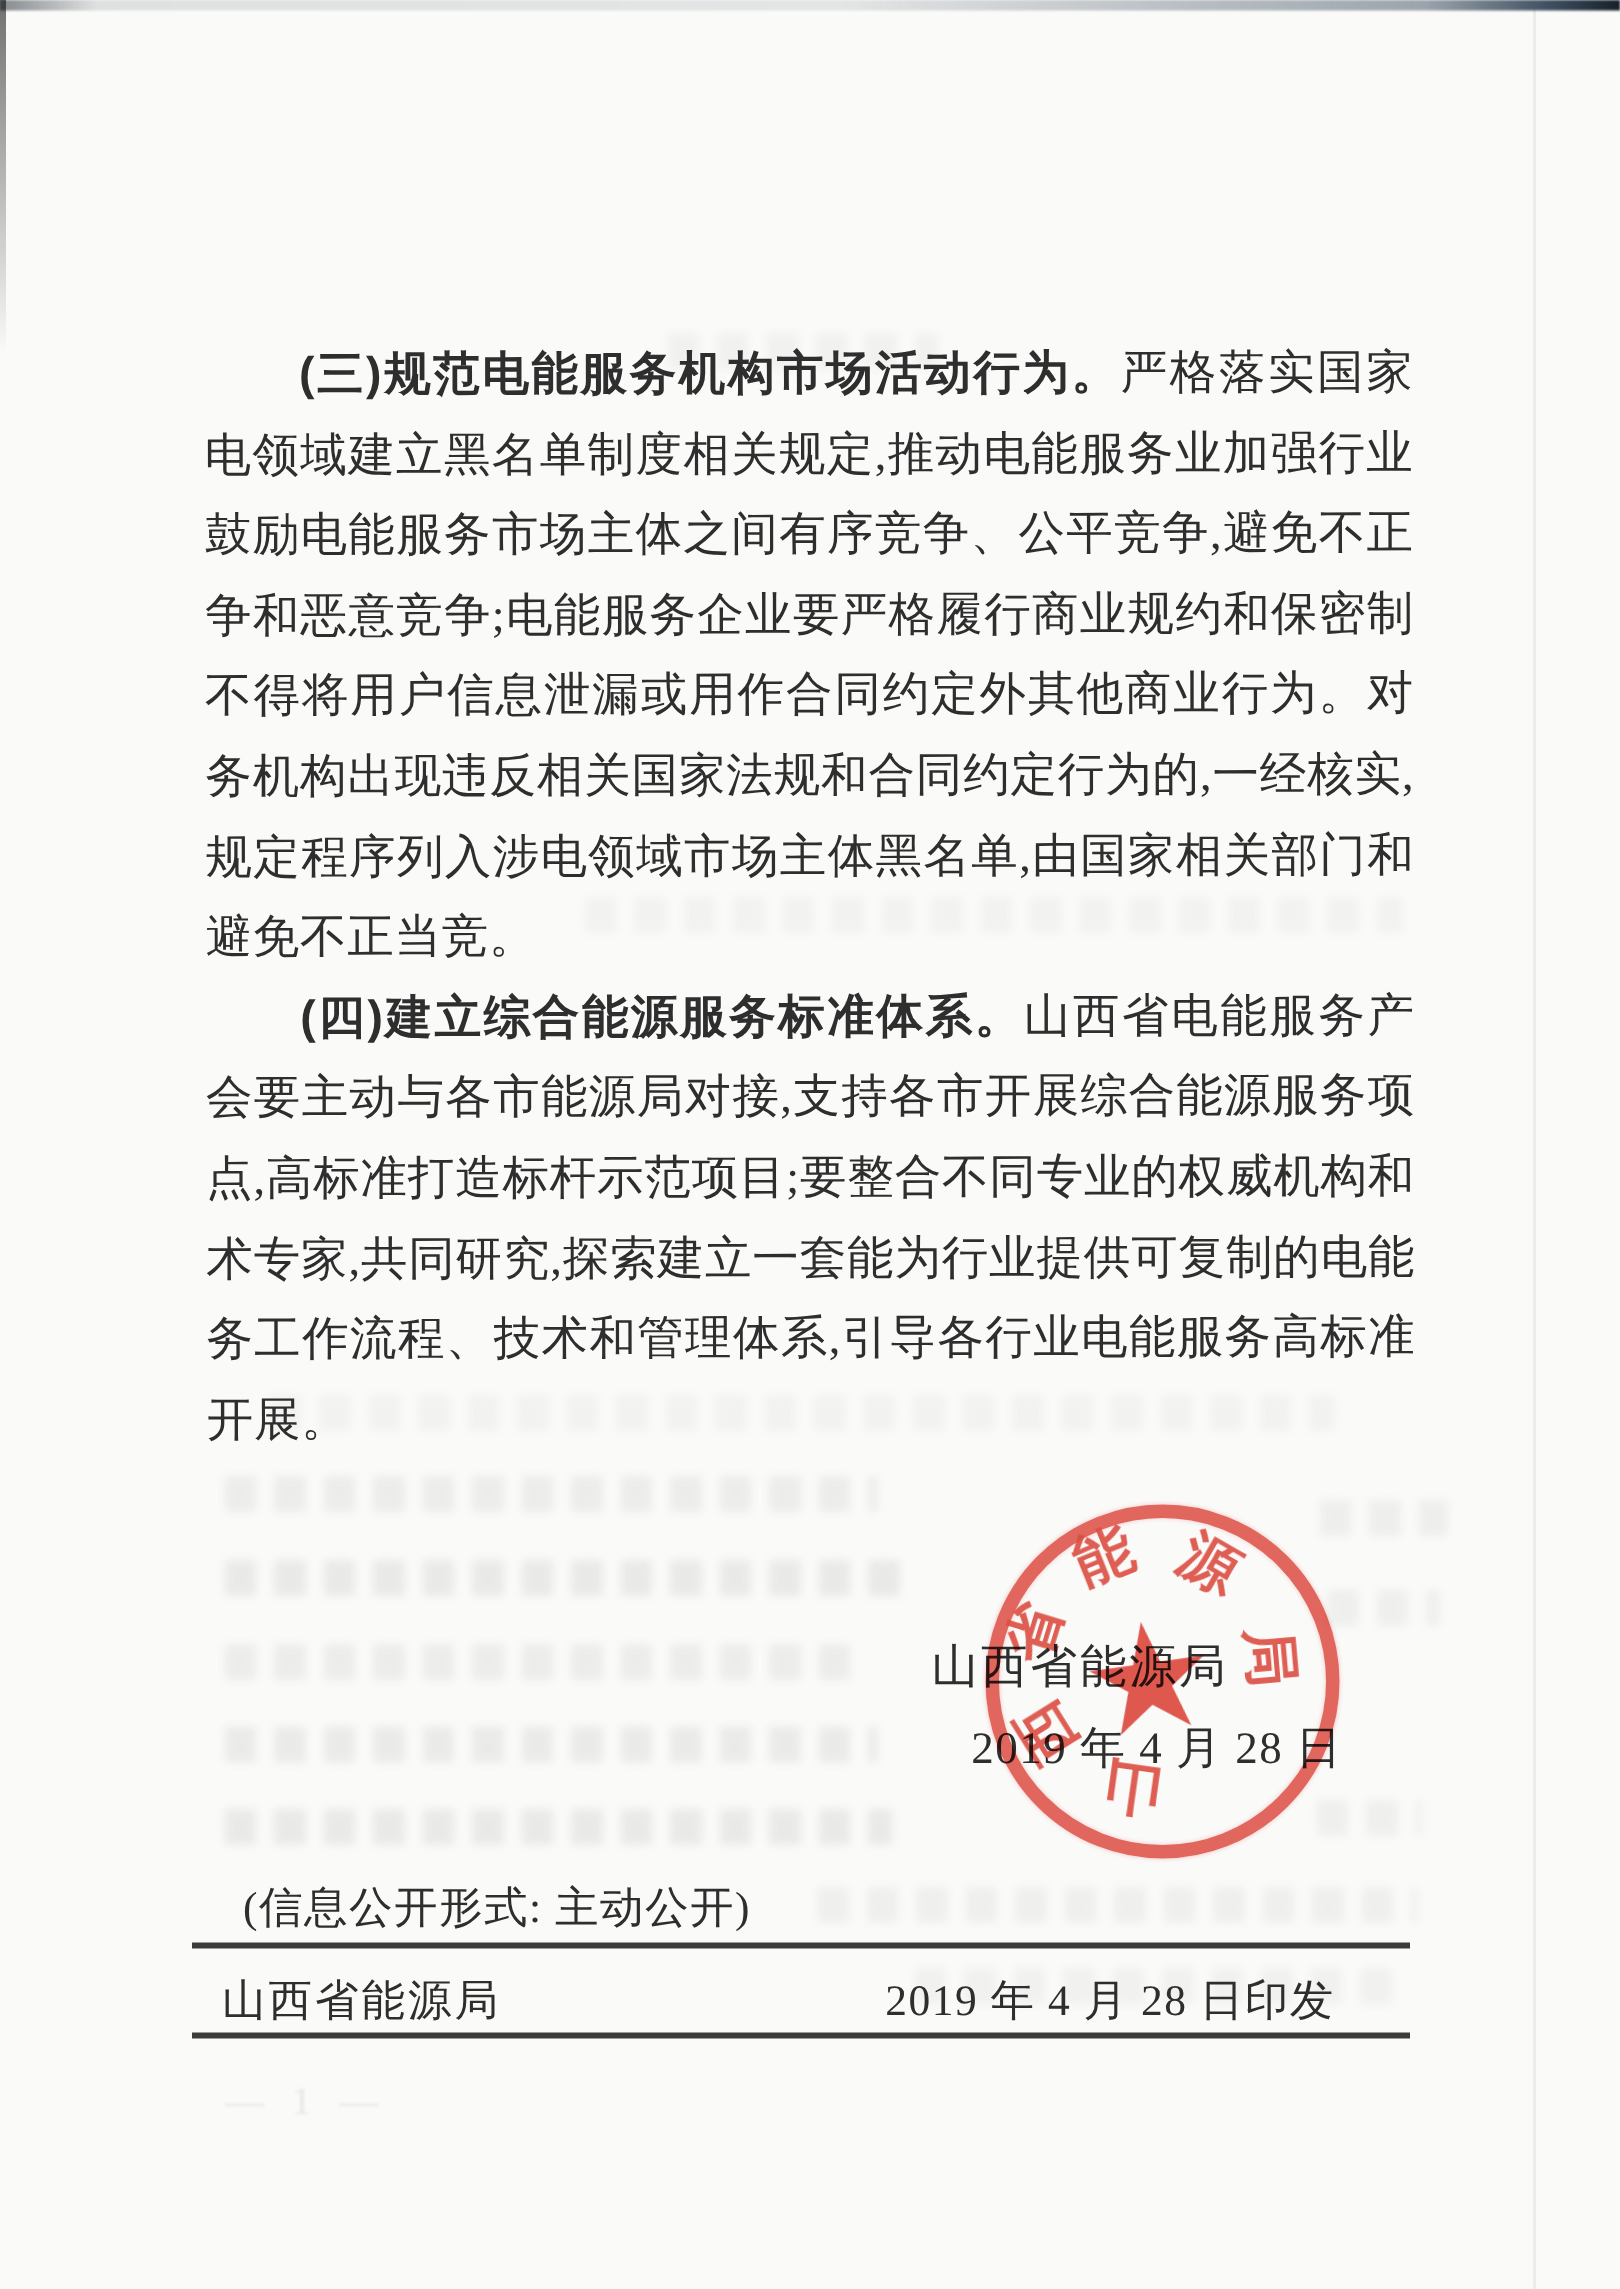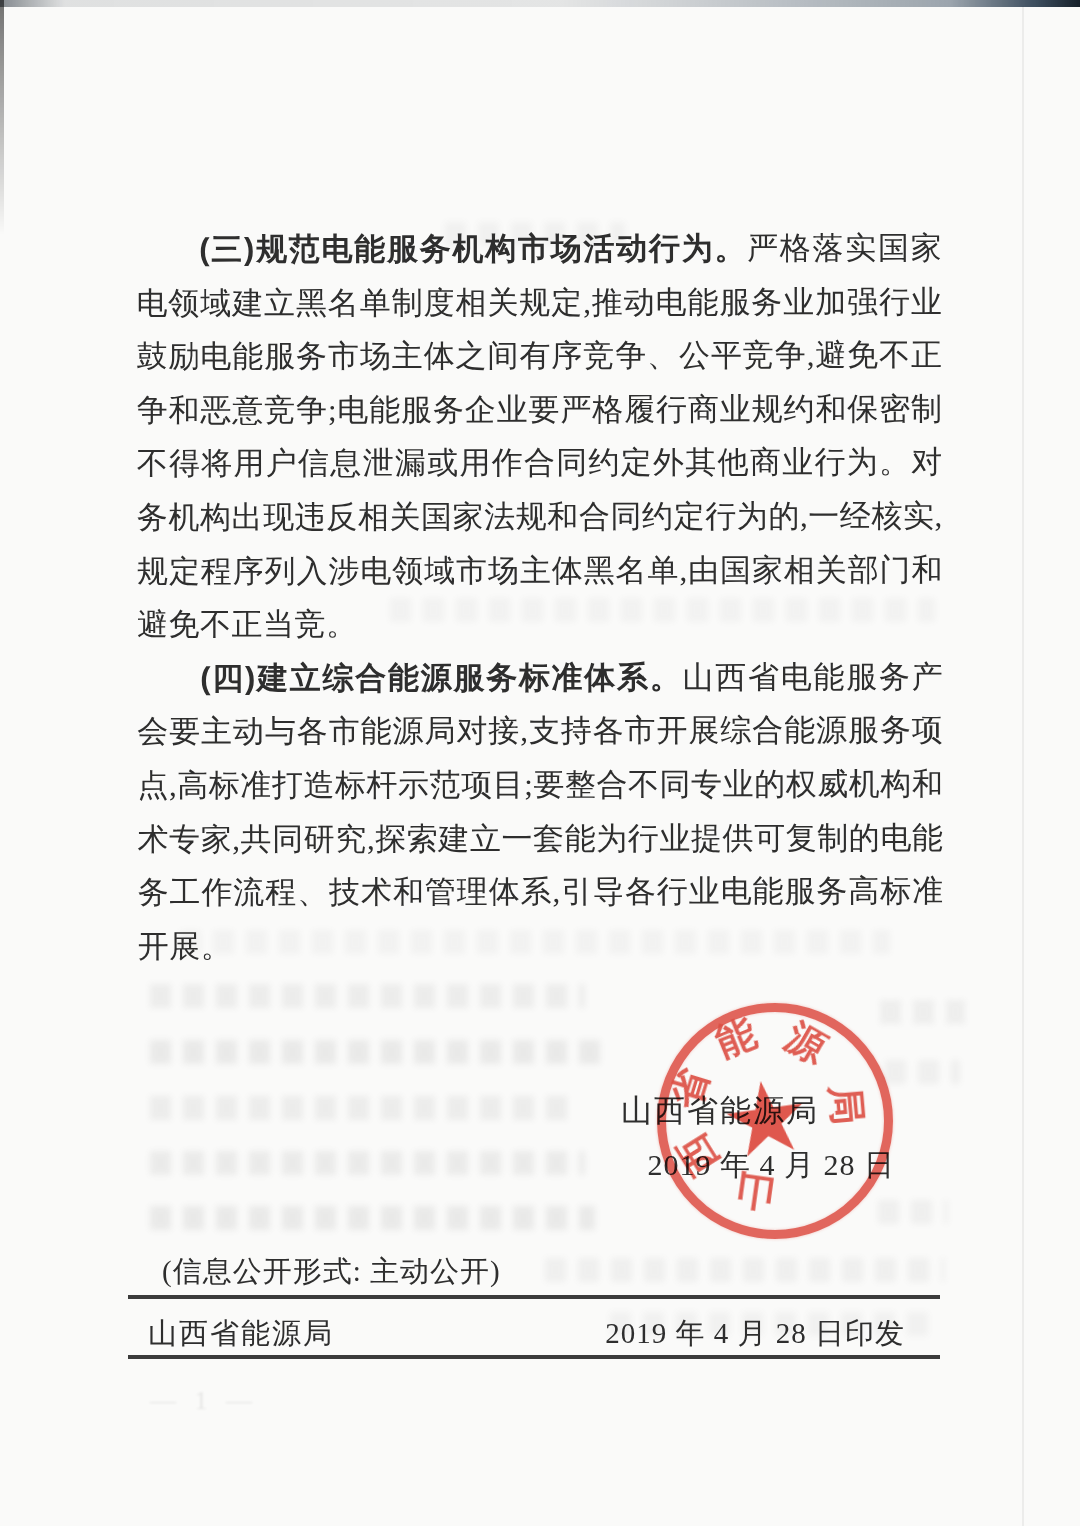--- a/index.html
+++ b/index.html
@@ -68,22 +68,22 @@
     position:absolute;width:42px;height:42px;z-index:3;
     font-size:39px;line-height:42px;text-align:center;font-weight:700;
     color:rgba(222,64,52,.9);filter:blur(.4px);
   }
   
   .disclosure{position:absolute;left:146px;top:1252px;z-index:2;font-size:29px;letter-spacing:1px;margin-left:16px;}
   .rule{position:absolute;left:128px;width:812px;height:4px;background:#3b3b3b;z-index:2;}
   .rule.r1{top:1295px;}
   .rule.r2{top:1355px;}
   .footer-issuer{position:absolute;left:148px;top:1314px;z-index:2;font-size:29px;letter-spacing:2px;}
-  .footer-date{position:absolute;left:527px;top:1314px;width:378px;z-index:2;
-    text-align:right;font-size:29px;letter-spacing:1px;}
+  .footer-date{position:absolute;left:551px;top:1314px;width:378px;z-index:2;
+    text-align:center;font-size:29px;letter-spacing:1px;}
   .page-num{position:absolute;left:150px;top:1386px;z-index:1;font-size:26px;
     letter-spacing:6px;color:#555;opacity:.12;filter:blur(1px);}
 </style>
 </head>
 <body>
 
 <div class="scan-top-strip"></div>
 <div class="scan-left-sliver"></div>
 <div class="paper-edge-line"></div>
 

